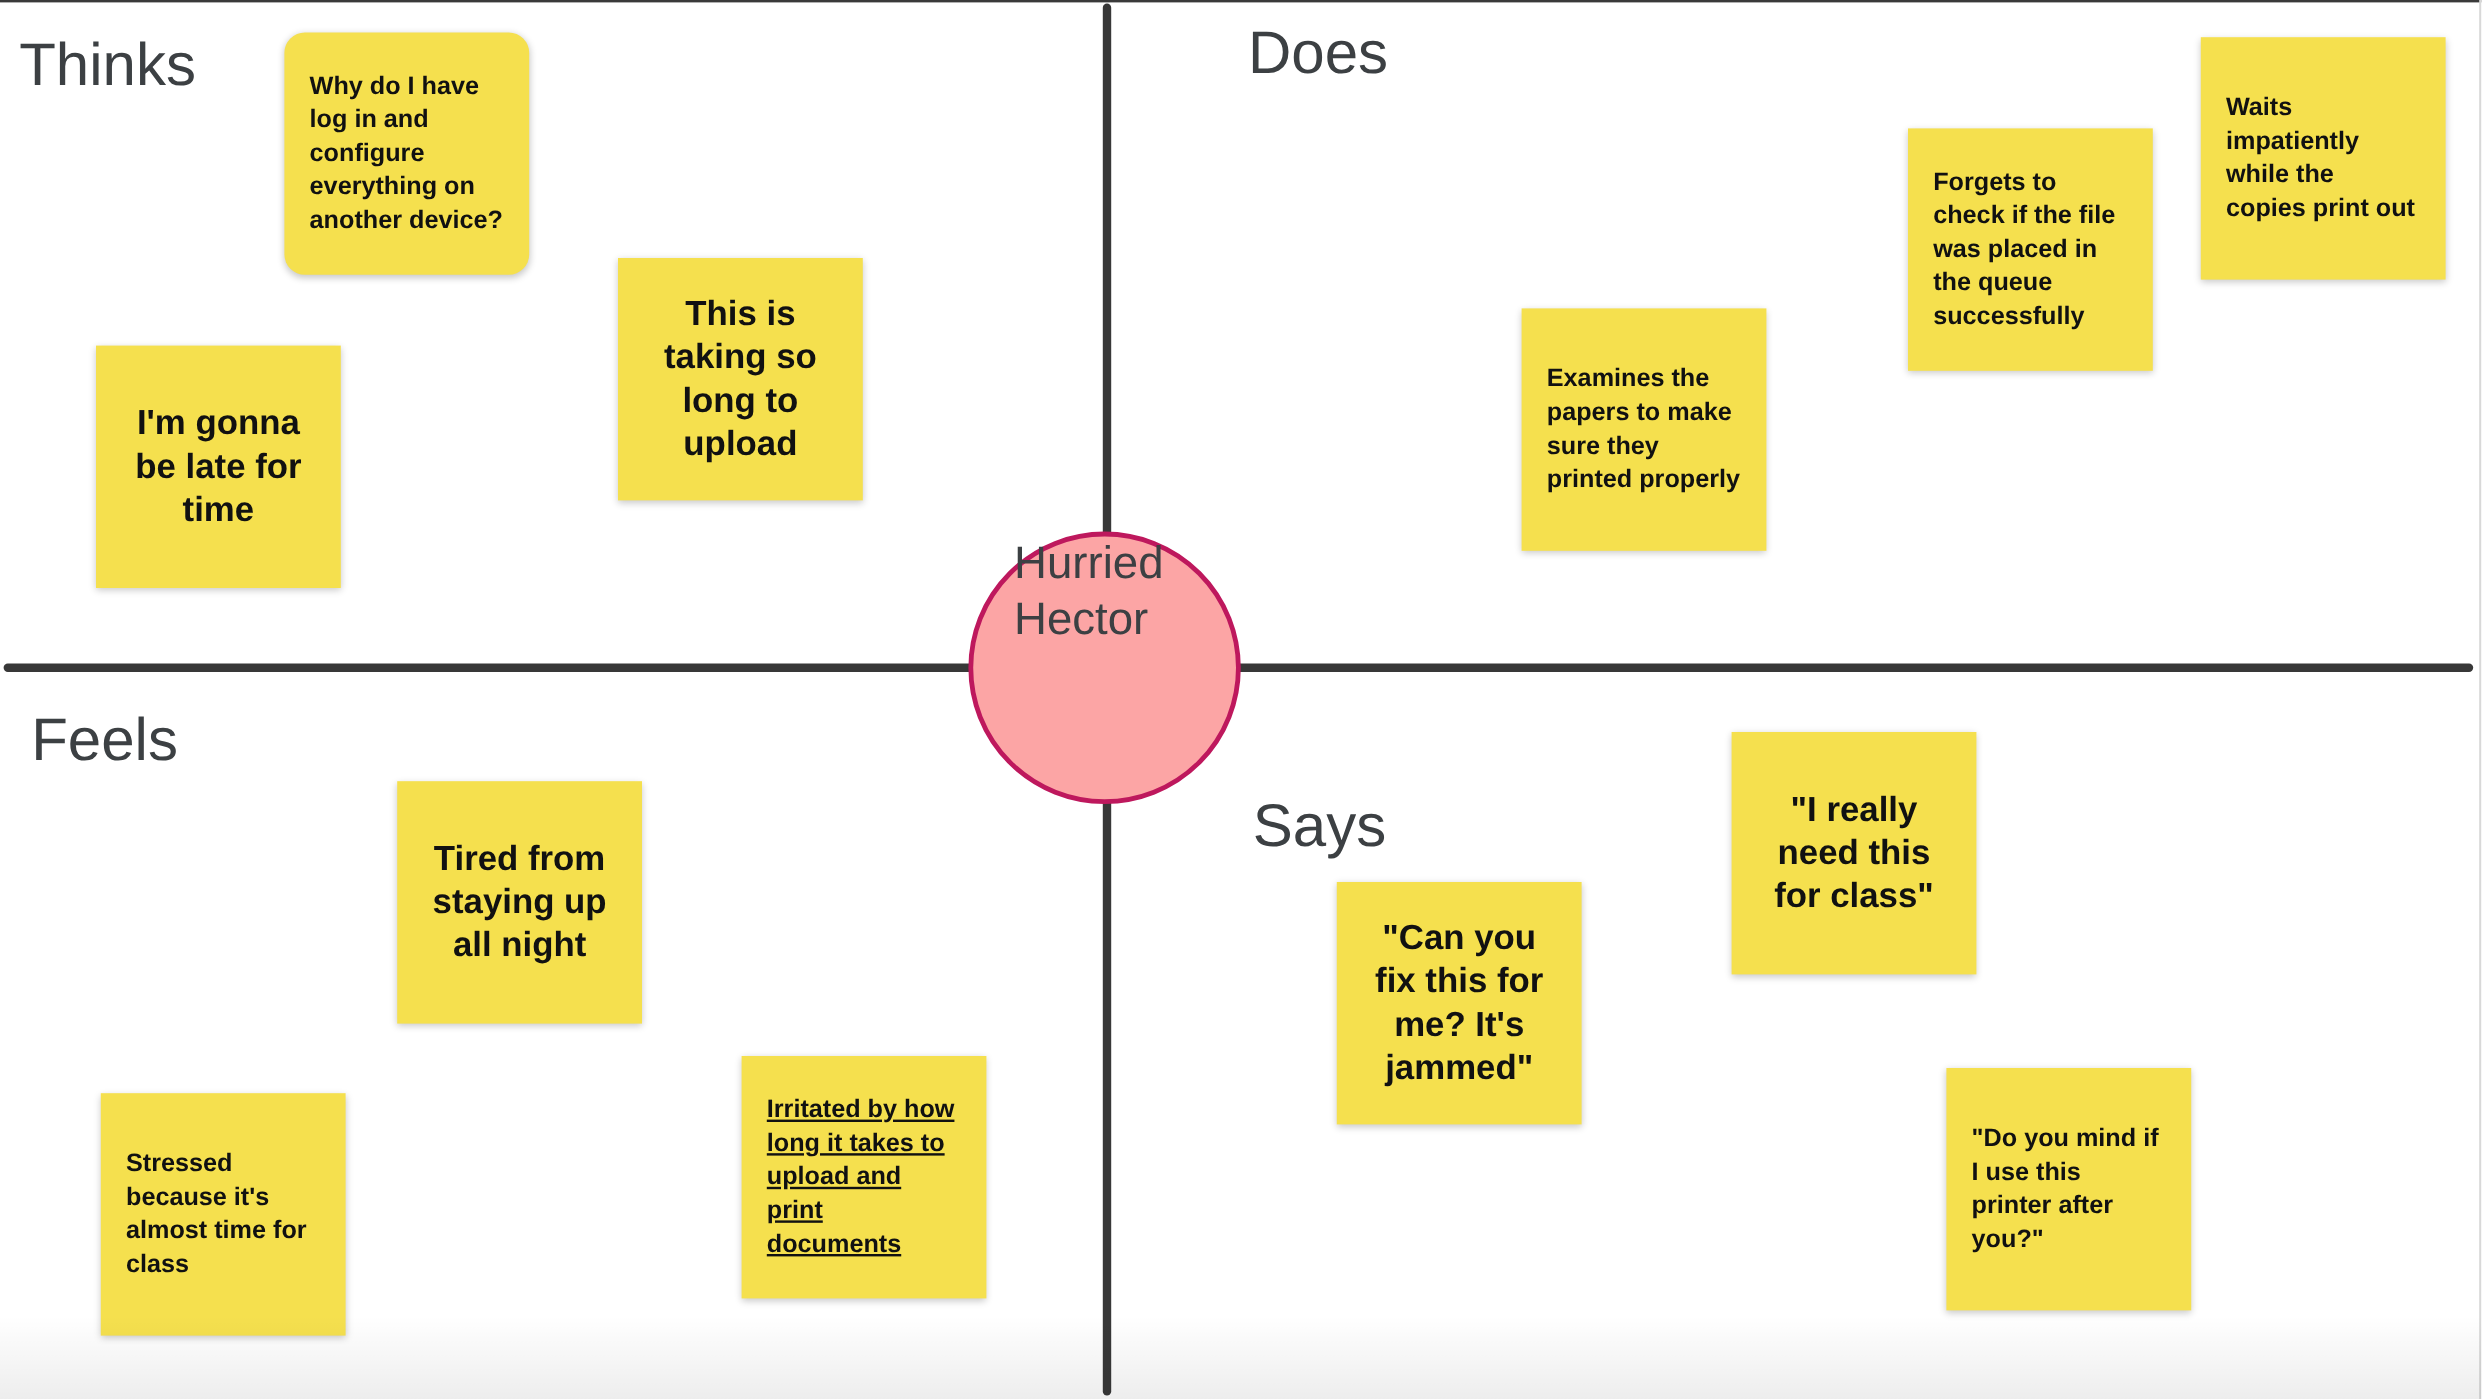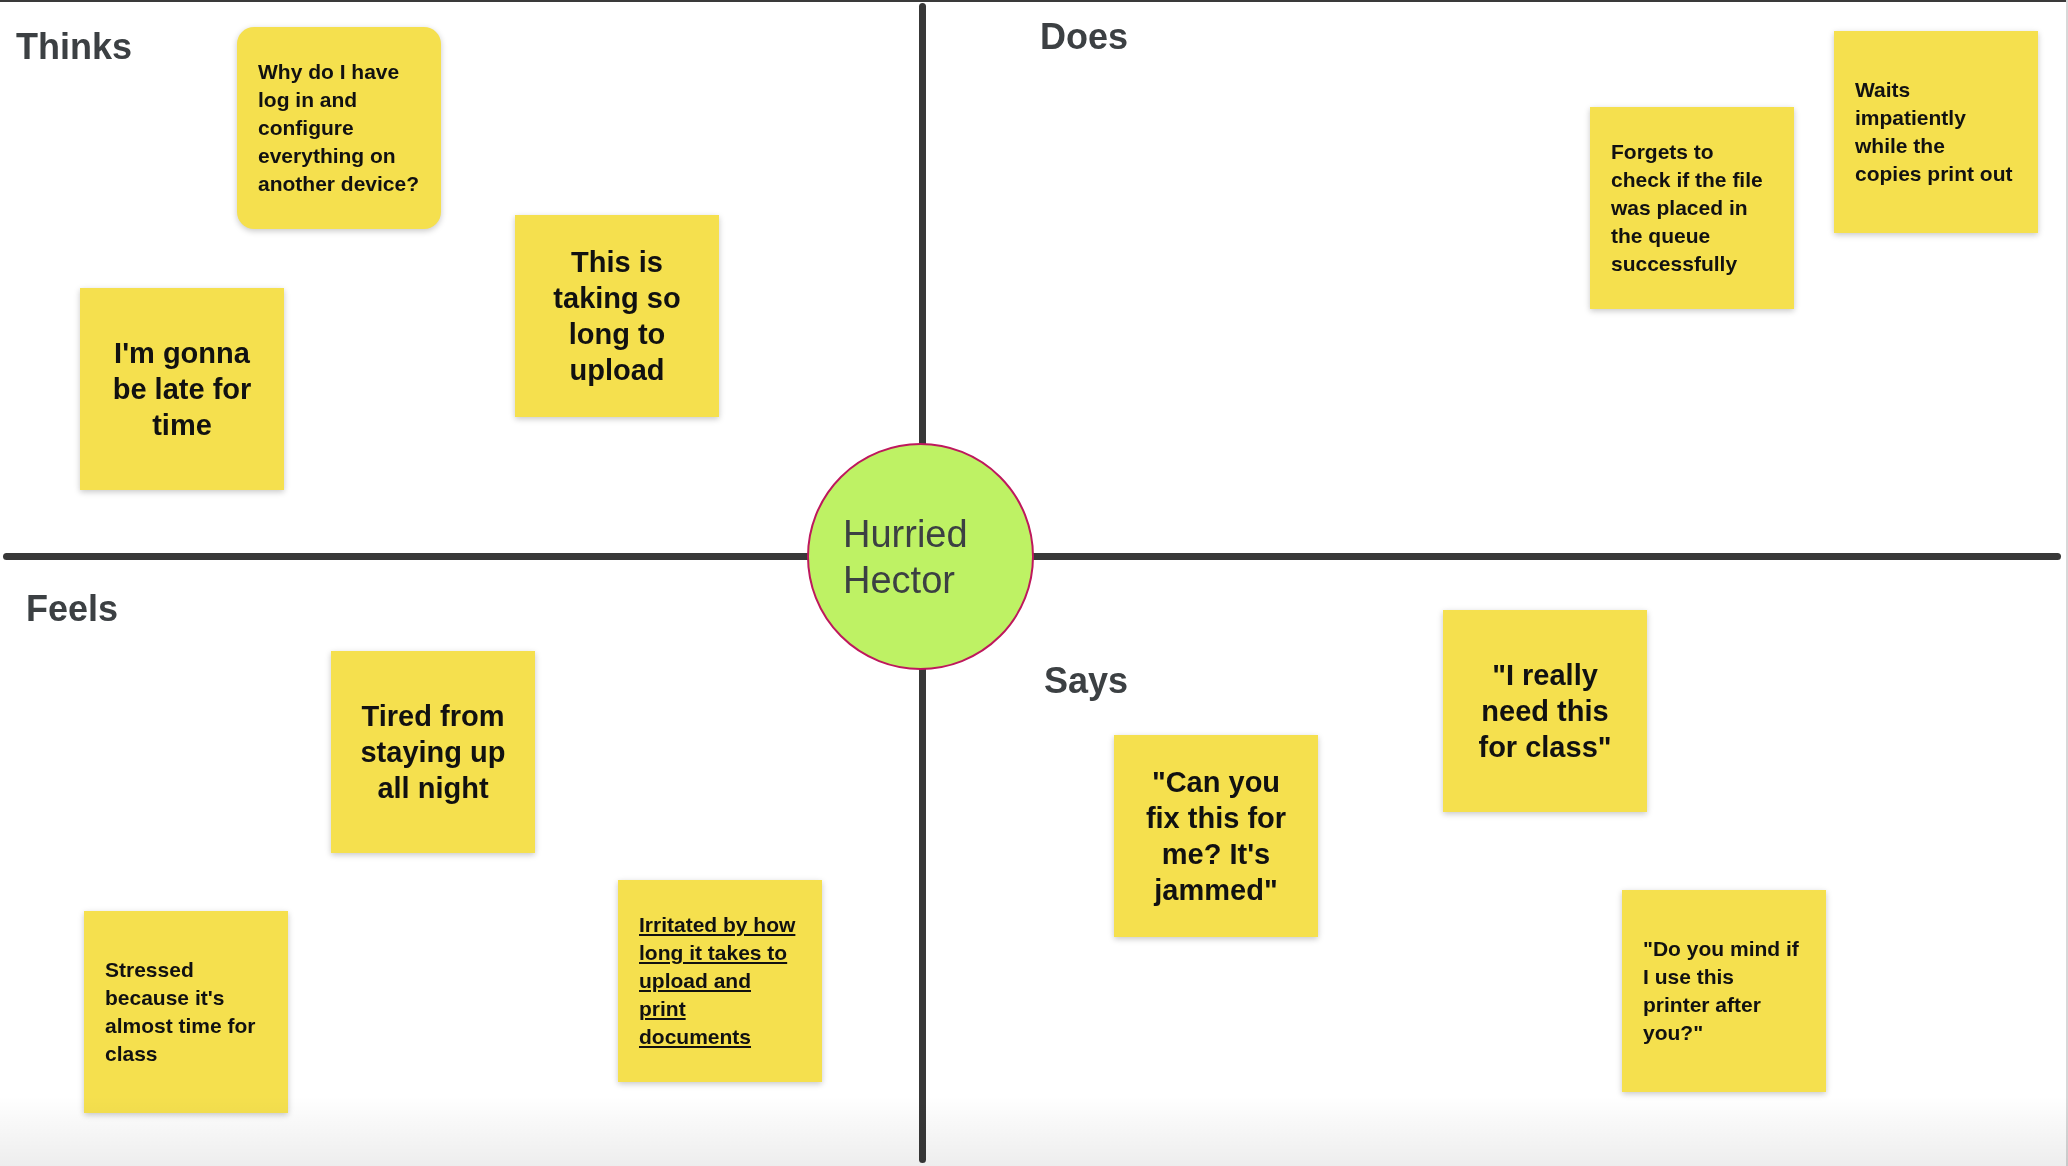--- a/index.html
+++ b/index.html
@@ -23,38 +23,37 @@
     position: absolute; left: 0; bottom: 0; width: 100%; height: 70px;
     background: linear-gradient(to bottom, rgba(0,0,0,0), rgba(0,0,0,0.07));
     pointer-events: none;
   }
   .axis { position: absolute; background: #383838; border-radius: 4px; }
   .axis-v { left: 919px; top: 3px; width: 7px; height: 1160px; }
   .axis-h { left: 3px; top: 553px; width: 2058px; height: 7px; }
 
   .quadrant-label {
     position: absolute;
-    font-size: 36px;
+    font-size: 50px;
     line-height: 1.15;
-    font-weight: 700;
+    font-weight: 400;
     color: #3c4043;
     white-space: nowrap;
   }
 
   .persona-circle {
     position: absolute;
     left: 807px; top: 443px;
     width: 227px; height: 227px;
     box-sizing: border-box;
-    background: #bef264;
-    border: 2px solid #be185d;
+    background: #fca5a5;
+    border: 4px solid #be185d;
     border-radius: 50%;
     display: flex;
     flex-direction: column;
-    justify-content: center;
     padding-left: 34px;
   }
   .persona-name {
     font-size: 38px;
     line-height: 46px;
     color: #3c4043;
     font-weight: 400;
     text-align: left;
   }
 
@@ -111,20 +110,23 @@
   <div class="note small" style="left:237px; top:27px;border-radius:17px;">
     <div class="note-text">Why do I have log in and configure everything on another device?</div>
   </div>
   <div class="note large" style="left:80px; top:288px;">
     <div class="note-text">I'm gonna be late for time</div>
   </div>
   <div class="note large" style="left:515px; top:215px;align-items:flex-end;">
     <div class="note-text">This is taking so long to upload</div>
   </div>
 
+  <div class="note small" style="left:1268px; top:257px;">
+    <div class="note-text">Examines the papers to make sure they printed properly</div>
+  </div>
   <div class="note small" style="left:1590px; top:107px;">
     <div class="note-text">Forgets to check if the file was placed in the queue successfully</div>
   </div>
   <div class="note small" style="left:1834px; top:31px;">
     <div class="note-text">Waits impatiently while the copies print out</div>
   </div>
 
   <div class="note large" style="left:331px; top:651px;">
     <div class="note-text">Tired from staying up all night</div>
   </div>

